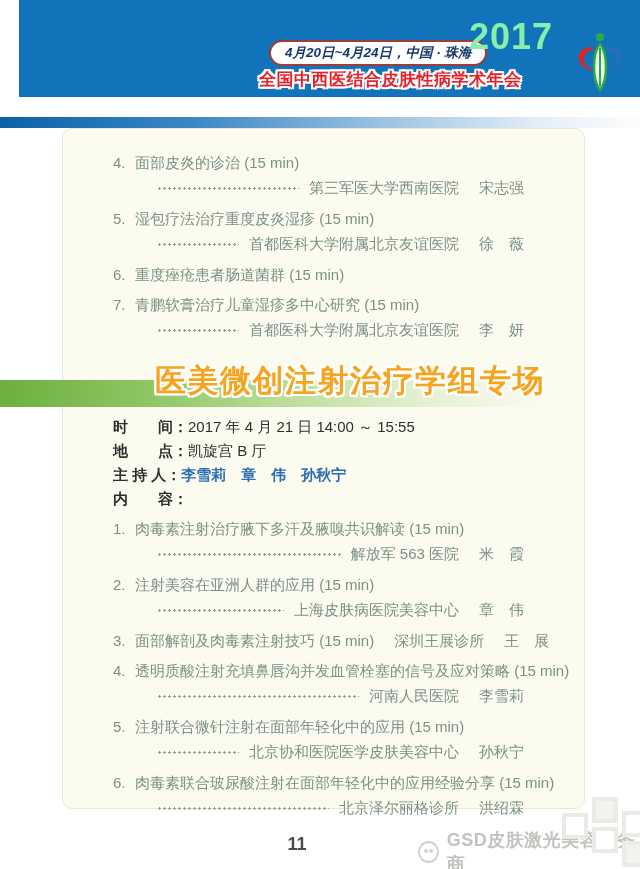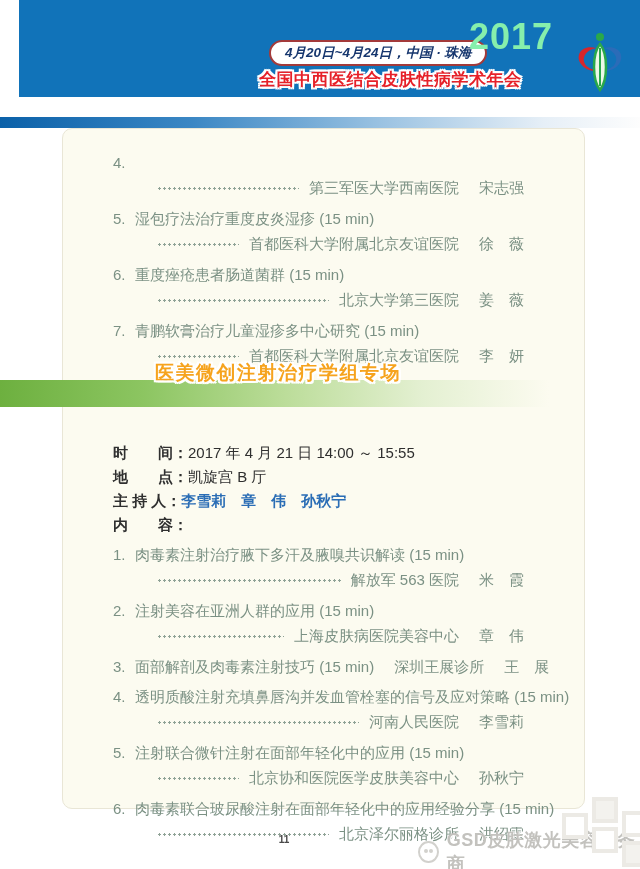--- a/index.html
+++ b/index.html
@@ -50,38 +50,38 @@
   .affiliation { white-space:nowrap; }
   .speaker { margin-left:20px; white-space:nowrap; }
   .inline-item { display:flex; align-items:center; line-height:24px; margin-top:6px; }
 
   
   .banner-bar {
     position:absolute; left:0; top:380px; width:572px; height:27px;
     background:linear-gradient(to right, #6db03f 0%, #8cc561 25%, #bcdd9a 50%, #e4f0d2 74%, rgba(252,251,240,0) 96%);
   }
   .banner-title {
-    position:absolute; left:155px; top:360px; color:#f6a31d; font-size:19px;
+    position:absolute; left:155px; top:360px; color:#f6a31d; font-size:31px;
     font-weight:bold; letter-spacing:1.5px; white-space:nowrap;
     text-shadow:-2px -2px 0 #fff, 2px -2px 0 #fff, -2px 2px 0 #fff, 2px 2px 0 #fff,
                  0 -2px 0 #fff, 0 2px 0 #fff, -2px 0 0 #fff, 2px 0 0 #fff;
   }
 
   
   .details { margin-top:72px; color:#303030; font-size:15px; }
   .detail-row { line-height:24px; white-space:nowrap; }
   .detail-label { font-weight:bold; color:#2f2f2f; }
   .detail-value { color:#2f2f2f; }
   .hosts { color:#2a6db5; font-weight:bold; }
   .session-agenda { margin-top:4px; }
 
   
   .page-number {
     position:absolute; left:0; top:834px; width:568px; text-align:center;
-    color:#4a4a4a; font-size:10px; font-weight:bold;
+    color:#4a4a4a; font-size:18px; font-weight:bold;padding-left:13px;
   }
   .watermark {
     position:absolute; left:418px; top:828px; display:flex; align-items:center;
     color:#c3c2be; font-size:18px; font-weight:bold; letter-spacing:0.5px;
     text-shadow:1px 1px 0 #ffffff;
   }
   .wm-icon {
     width:22px; height:22px; border:2px solid #d2d1cd; border-radius:50%;
     box-sizing:border-box; margin-right:8px; position:relative;
   }
@@ -113,20 +113,21 @@
   </div>
   <div class="gradient-band"></div>
 
   <div class="card">
 
     <div class="agenda">
 
       <div>
         <div class="title-line">
           <span class="item-no">4.</span>
+          <span class="item-title">面部皮炎的诊治 (15 min)</span>
         </div>
         <div class="speaker-line">
           <span class="dots"></span>
           <span class="affiliation">第三军医大学西南医院</span>
           <span class="speaker">宋志强</span>
         </div>
       </div>
 
       <div>
         <div class="title-line">
@@ -137,25 +138,20 @@
           <span class="dots"></span>
           <span class="affiliation">首都医科大学附属北京友谊医院</span>
           <span class="speaker">徐　薇</span>
         </div>
       </div>
 
       <div>
         <div class="title-line">
           <span class="item-no">6.</span>
           <span class="item-title">重度痤疮患者肠道菌群 (15 min)</span>
-        </div>
-        <div class="speaker-line">
-          <span class="dots"></span>
-          <span class="affiliation">北京大学第三医院</span>
-          <span class="speaker">姜　薇</span>
         </div>
       </div>
 
       <div>
         <div class="title-line">
           <span class="item-no">7.</span>
           <span class="item-title">青鹏软膏治疗儿童湿疹多中心研究 (15 min)</span>
         </div>
         <div class="speaker-line">
           <span class="dots"></span>

